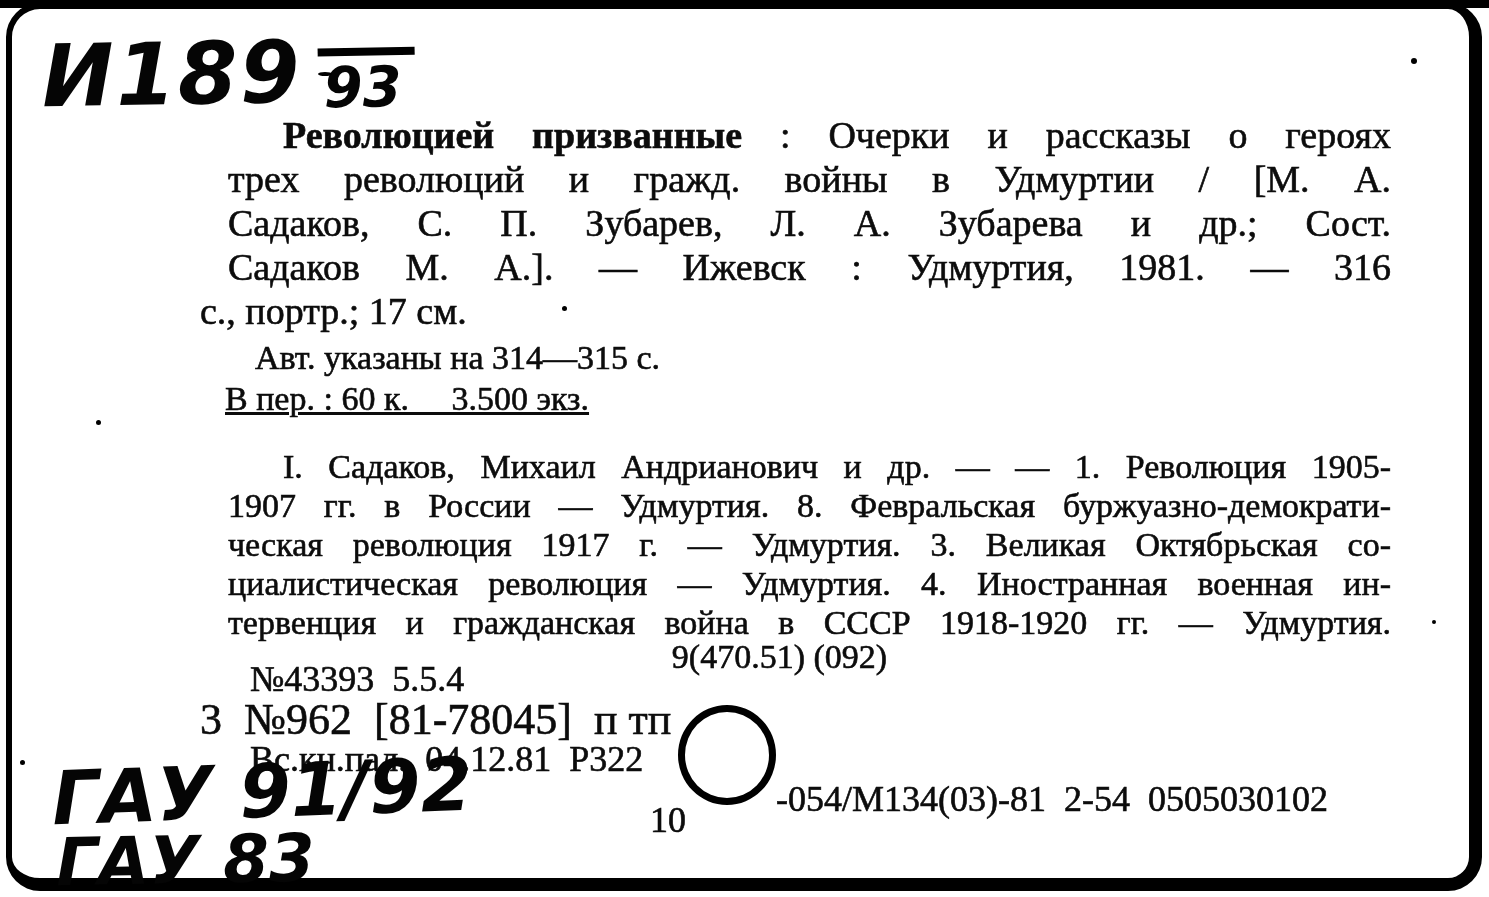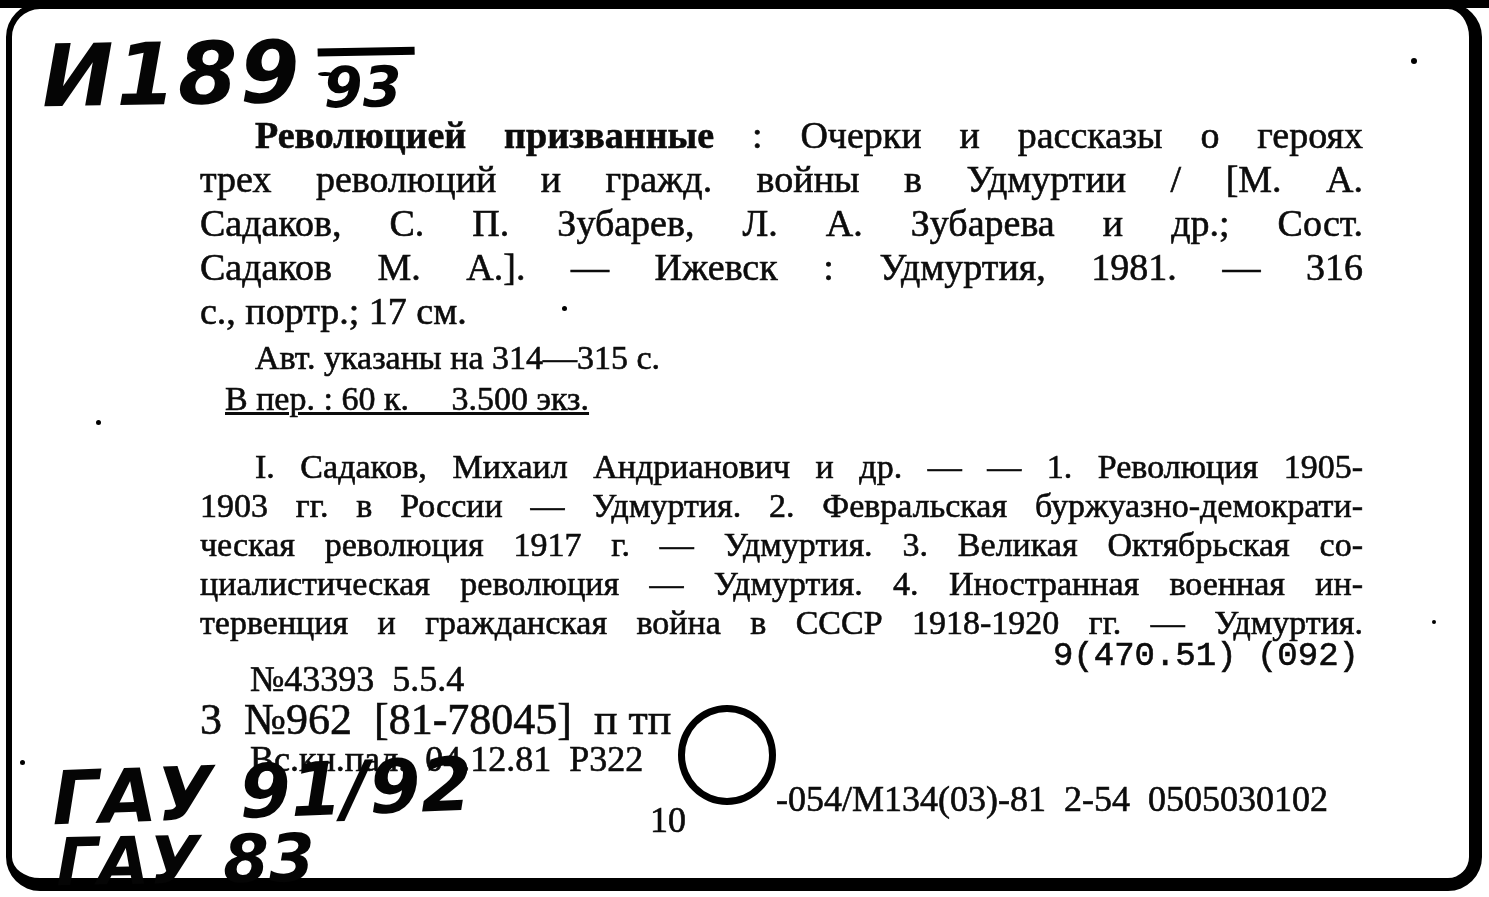--- a/index.html
+++ b/index.html
@@ -23,26 +23,26 @@
     border-style: solid; border-color: #000;
     border-width: 6px 13px 13px 6px;
     border-radius: 34px;
     pointer-events: none;
   }
   .print { -webkit-text-stroke: 0.6px currentColor; }
   .abs { position: absolute; }
   .col { position: absolute; left: 200px; width: 1163px; }
   .tline { font-size: 38px; line-height: 44px; }
   .sline { font-size: 34px; line-height: 39px; }
-  .jl { text-align: justify; text-align-last: justify; }
+  .jl { text-align: justify; text-align-last: justify; margin-left: 28px; }
   .pre { white-space: pre; }
   .indent55 { padding-left: 55px; box-sizing: border-box; }
   .indent50 { padding-left: 50px; box-sizing: border-box; }
   .indent25 { padding-left: 25px; box-sizing: border-box; text-decoration: underline; }
-  .udc { text-align: right; padding-right: 4px; box-sizing: border-box; font-family: Liberation Mono, monospace; }
+  .udc { text-align: center; padding-right: 4px; box-sizing: border-box; }
   .hand {
     font-family: "DejaVu Sans", sans-serif;
     font-style: italic; font-weight: bold;
     color: #050505;
     white-space: nowrap;
   }
   .callnum { left: 42px; top: 28px; display: flex; align-items: flex-start; transform: rotate(-1deg); }
   .cn-main { font-size: 86px; line-height: 90px; letter-spacing: 2px; }
   .cn-frac {
     display: inline-block; margin-left: 16px; margin-top: 22px;
@@ -73,21 +73,21 @@
 <div class="col print tline jl indent55" style="top:113px"><b>Революцией призванные</b><span> : Очерки и рассказы о героях</span></div>
 <div class="col print tline jl" style="top:157px">трех революций и гражд. войны в Удмуртии / [М. А.</div>
 <div class="col print tline jl" style="top:201px">Садаков, С. П. Зубарев, Л. А. Зубарева и др.; Сост.</div>
 <div class="col print tline jl" style="top:245px">Садаков М. А.]. — Ижевск : Удмуртия, 1981. — 316</div>
 <div class="col print tline" style="top:289px">с., портр.; 17 см.</div>
 
 <div class="col print sline indent55" style="top:338px">Авт. указаны на 314—315 с.</div>
 <div class="col print sline indent25 pre" style="top:379px">В пер. : 60 к.     3.500 экз.</div>
 
 <div class="col print sline jl indent55" style="top:447px">I. Садаков, Михаил Андрианович и др. — — 1. Революция 1905-</div>
-<div class="col print sline jl" style="top:486px">1903 гг. в России — Удмуртия. 2. Февральская буржуазно-демократи-</div>
+<div class="col print sline jl" style="top:486px">1907 гг. в России — Удмуртия. 8. Февральская буржуазно-демократи-</div>
 <div class="col print sline jl" style="top:525px">ческая революция 1917 г. — Удмуртия. 3. Великая Октябрьская со-</div>
 <div class="col print sline jl" style="top:564px">циалистическая революция — Удмуртия. 4. Иностранная военная ин-</div>
 <div class="col print sline jl" style="top:603px">тервенция и гражданская война в СССР 1918-1920 гг. — Удмуртия.</div>
 <div class="col print sline udc" style="top:637px">9(470.51) (092)</div>
 
 <div class="col print sline indent50 pre" style="top:660px; font-size:36px">№43393  5.5.4</div>
 <div class="col print sline pre" style="top:700px; font-size:44px">3  №962  [81-78045]  п тп</div>
 <div class="col print sline indent50 pre" style="top:740px; font-size:36px">Вс.кн.пал.  04.12.81  Р322</div>
 
 <div class="abs print pre" style="left:650px; top:799px; font-size:36px">10</div>

